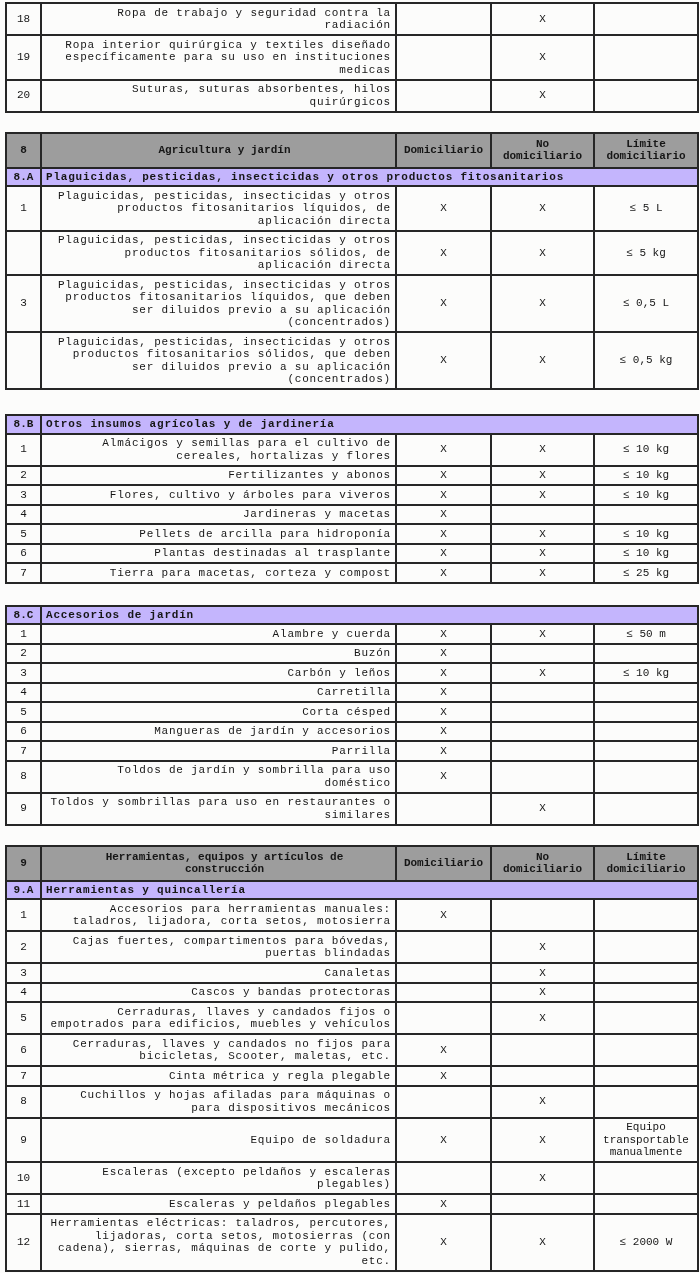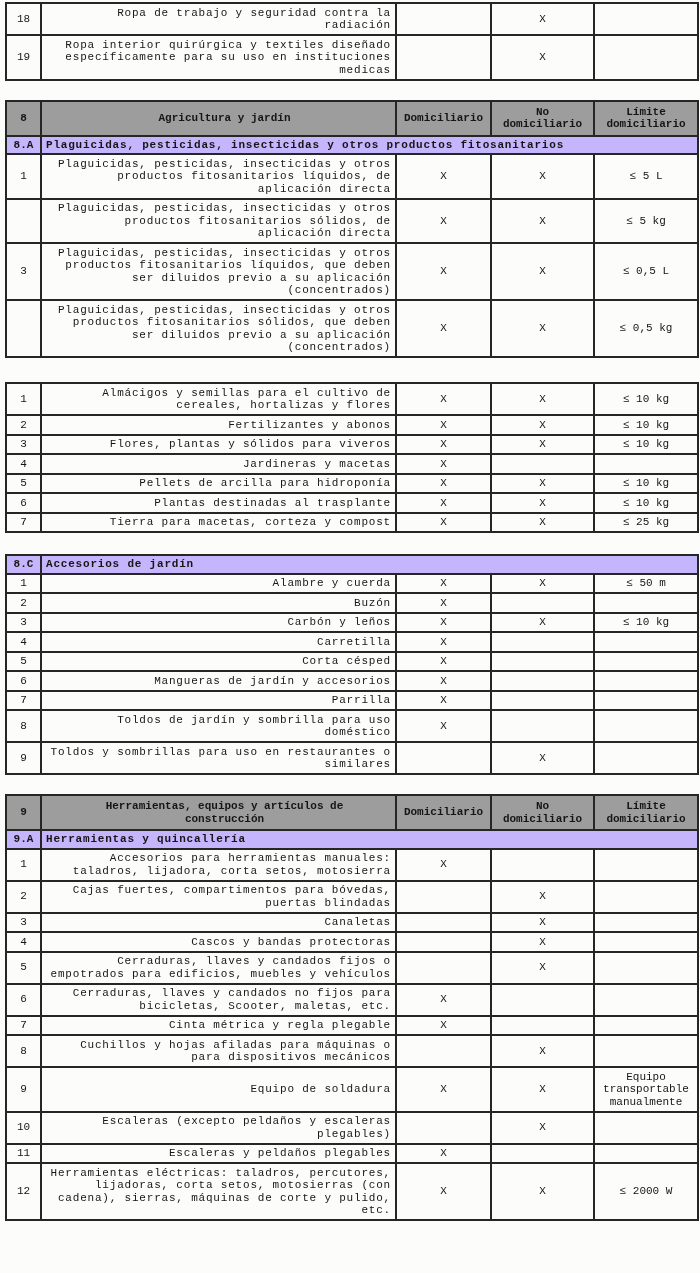--- a/index.html
+++ b/index.html
@@ -86,20 +86,27 @@
         <tr class="data-row">
           <td class="num">18</td>
           <td class="desc">Ropa de trabajo y seguridad contra la radiación</td>
           <td class="mark"></td>
           <td class="mark">X</td>
           <td class="limit"></td>
         </tr>
         <tr class="data-row">
           <td class="num">19</td>
           <td class="desc">Ropa interior quirúrgica y textiles diseñado específicamente para su uso en instituciones medicas</td>
+          <td class="mark"></td>
+          <td class="mark">X</td>
+          <td class="limit"></td>
+        </tr>
+        <tr class="data-row">
+          <td class="num">20</td>
+          <td class="desc">Suturas, suturas absorbentes, hilos quirúrgicos</td>
           <td class="mark"></td>
           <td class="mark">X</td>
           <td class="limit"></td>
         </tr>
       </tbody>
     </table>
     <table class="tbl">
       <colgroup>
         <col style="width: 35px;">
         <col style="width: 355px;">
@@ -151,37 +158,41 @@
     </table>
     <table class="tbl">
       <colgroup>
         <col style="width: 35px;">
         <col style="width: 355px;">
         <col style="width: 95px;">
         <col style="width: 103px;">
         <col style="width: 104px;">
       </colgroup>
       <tbody>
+        <tr class="sub-head">
+          <td class="num">8.B</td>
+          <td class="sub-title" colspan="4">Otros insumos agrícolas y de jardinería</td>
+        </tr>
         <tr class="data-row">
           <td class="num">1</td>
           <td class="desc">Almácigos y semillas para el cultivo de cereales, hortalizas y flores</td>
           <td class="mark">X</td>
           <td class="mark">X</td>
           <td class="limit">≤ 10 kg</td>
         </tr>
         <tr class="data-row">
           <td class="num">2</td>
           <td class="desc">Fertilizantes y abonos</td>
           <td class="mark">X</td>
           <td class="mark">X</td>
           <td class="limit">≤ 10 kg</td>
         </tr>
         <tr class="data-row">
           <td class="num">3</td>
-          <td class="desc">Flores, plantas y sólidos para viveros</td>
+          <td class="desc">Flores, cultivo y árboles para viveros</td>
           <td class="mark">X</td>
           <td class="mark">X</td>
           <td class="limit">≤ 10 kg</td>
         </tr>
         <tr class="data-row">
           <td class="num">4</td>
           <td class="desc">Jardineras y macetas</td>
           <td class="mark">X</td>
           <td class="mark"></td>
           <td class="limit"></td>

